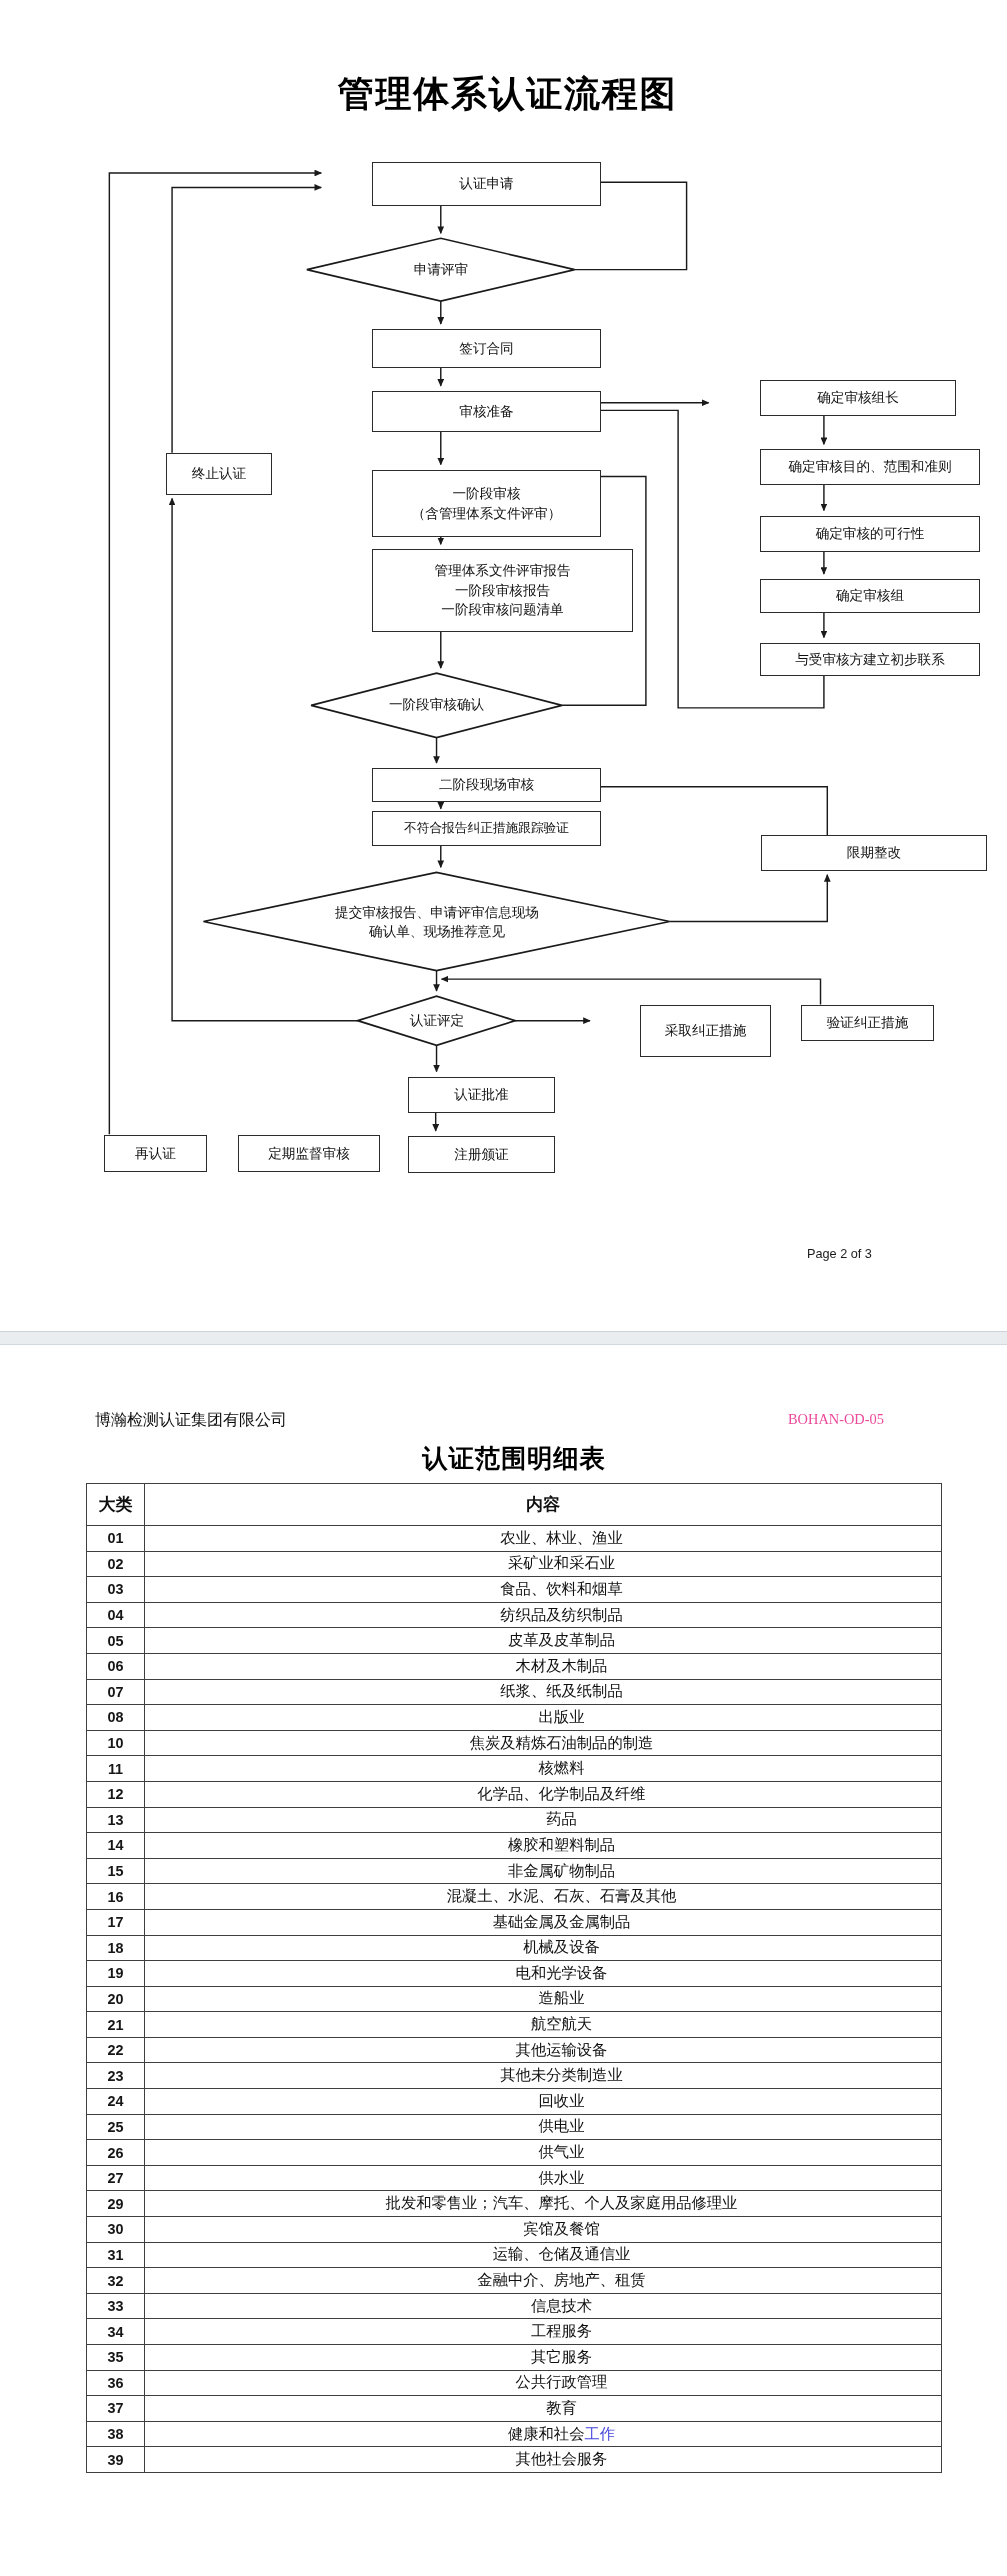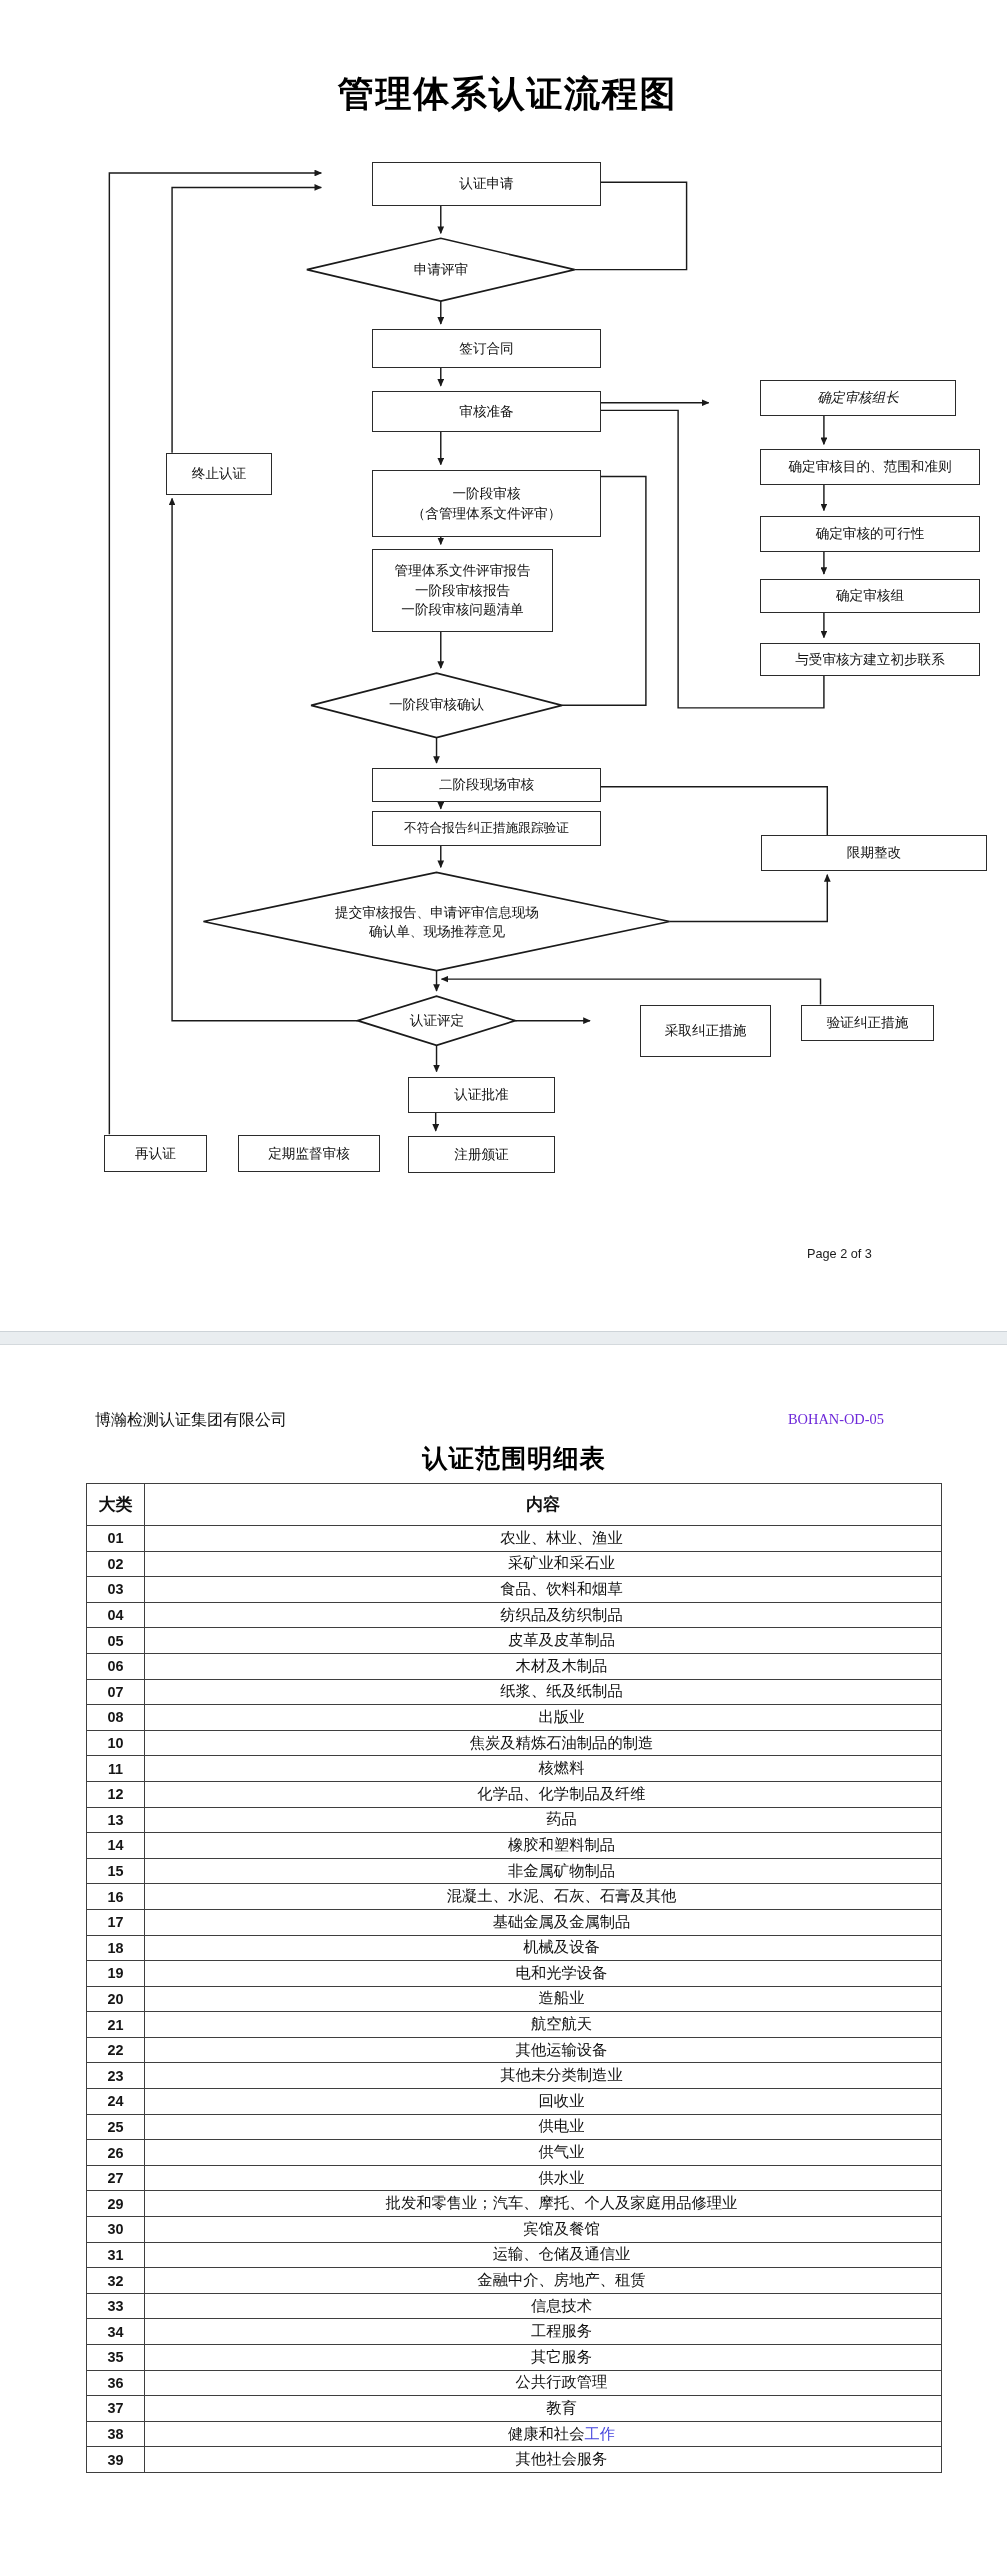--- a/index.html
+++ b/index.html
@@ -16,21 +16,21 @@
         font-size:13.6px;line-height:1.45;white-space:pre-line;color:#101010;margin-left:46px;}
   .dtext{position:absolute;z-index:2;display:flex;align-items:center;justify-content:center;
         text-align:center;font-size:13.6px;line-height:1.4;white-space:pre-line;color:#101010;}
   #p1-title{position:absolute;left:336px;top:70px;width:343px;text-align:center;
         font-size:36px;font-weight:bold;letter-spacing:1.7px;color:#000;}
   #p1-footer{position:absolute;left:807px;top:1247px;font-family:"Liberation Sans","DejaVu Sans",sans-serif;
         font-size:12.7px;color:#1a1a1a;}
 
   
   #p2-company{position:absolute;left:95px;top:63px;font-size:16px;color:#0d0d0d;}
-  #p2-code{position:absolute;left:788px;top:64px;width:136px;font-size:14.4px;color:#6d28d9;}
+  #p2-code{position:absolute;left:788px;top:64px;width:136px;font-size:14.4px;color:#ec4899;}
   #p2-title{position:absolute;left:86px;top:95px;width:856px;text-align:center;
         font-size:25.4px;font-weight:bold;color:#000;letter-spacing:0.8px;}
   #scope-table{position:absolute;left:86px;top:136px;width:856px;border-collapse:collapse;
         table-layout:fixed;font-size:15.3px;color:#101010;}
   #scope-table th,#scope-table td{border:1.7px solid #3f3f3f;box-sizing:border-box;padding:0;}
   #scope-table th{height:42px;font-size:17px;font-weight:bold;text-align:center;}
   #scope-table td{height:25.6px;overflow:hidden;}
   #scope-table td.code{text-align:center;font-family:"Liberation Sans","DejaVu Sans",sans-serif;
         font-size:14.4px;font-weight:bold;color:#161616;}
   #scope-table td.content{padding-left:37px;text-align:center;}
@@ -95,36 +95,36 @@
       <polygon points="422,1204 515,1175 608,1204 515,1233" fill="#fff" stroke-width="2"></polygon>
     </g>
   </svg>
 
   <div class="node" style="left:326px;top:162px;width:229px;height:44px;">认证申请</div>
   <div class="dtext" style="left:307px;top:238px;width:268px;height:63px;">申请评审</div>
   <div class="node" style="left:326px;top:329px;width:229px;height:39px;">签订合同</div>
   <div class="node" style="left:326px;top:391px;width:229px;height:41px;">审核准备</div>
   <div class="node" style="left:326px;top:470px;width:229px;height:67px;">一阶段审核
 （含管理体系文件评审）</div>
-  <div class="node" style="left:326px;top:549px;width:181px;height:83px;">管理体系文件评审报告
+  <div class="node" style="left:326px;top:549px;width:261px;height:83px;">管理体系文件评审报告
 一阶段审核报告
 一阶段审核问题清单</div>
   <div class="dtext" style="left:311px;top:673px;width:251px;height:64px;">一阶段审核确认</div>
   <div class="node" style="left:326px;top:768px;width:229px;height:34px;">二阶段现场审核</div>
   <div class="node" style="left:326px;top:811px;width:229px;height:35px;font-size:12.7px;">不符合报告纠正措施跟踪验证</div>
   <div class="dtext" style="left:225px;top:878px;width:424px;height:88px;">提交审核报告、申请评审信息现场
 确认单、现场推荐意见</div>
   <div class="dtext" style="left:358px;top:996px;width:158px;height:49px;">认证评定</div>
   <div class="node" style="left:362px;top:1077px;width:147px;height:36px;">认证批准</div>
   <div class="node" style="left:362px;top:1136px;width:147px;height:37px;">注册颁证</div>
   <div class="node" style="left:192px;top:1135px;width:142px;height:37px;">定期监督审核</div>
   <div class="node" style="left:58px;top:1135px;width:103px;height:37px;">再认证</div>
   <div class="node" style="left:120px;top:453px;width:106px;height:42px;">终止认证</div>
 
-  <div class="node" style="left:714px;top:380px;width:196px;height:36px;font-style:italic;">确定审核组长</div>
+  <div class="node" style="left:714px;top:380px;width:196px;height:36px;">确定审核组长</div>
   <div class="node" style="left:714px;top:449px;width:220px;height:36px;">确定审核目的、范围和准则</div>
   <div class="node" style="left:714px;top:516px;width:220px;height:36px;">确定审核的可行性</div>
   <div class="node" style="left:714px;top:579px;width:220px;height:34px;">确定审核组</div>
   <div class="node" style="left:714px;top:643px;width:220px;height:33px;">与受审核方建立初步联系</div>
   <div class="node" style="left:715px;top:835px;width:226px;height:36px;">限期整改</div>
   <div class="node" style="left:594px;top:1005px;width:131px;height:52px;">采取纠正措施</div>
   <div class="node" style="left:755px;top:1005px;width:133px;height:36px;">验证纠正措施</div>
 
   <div id="p1-footer">Page 2 of 3</div>
 </div>

